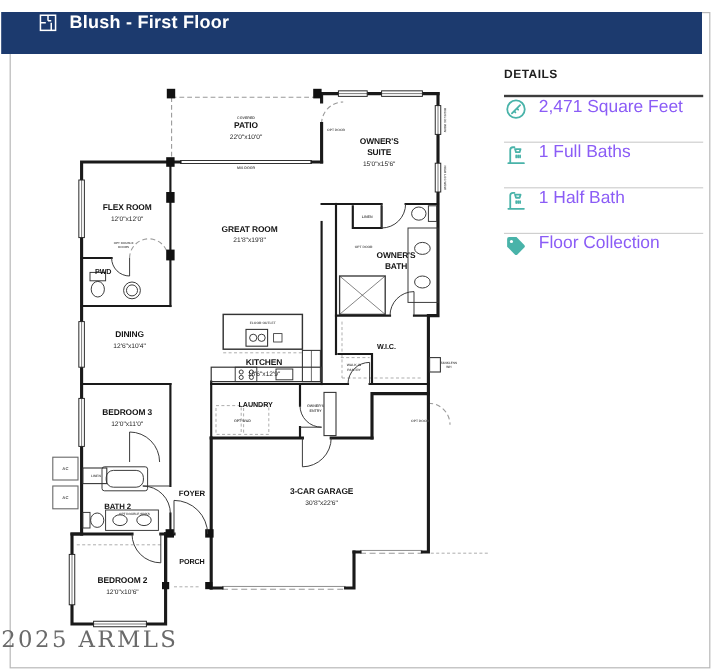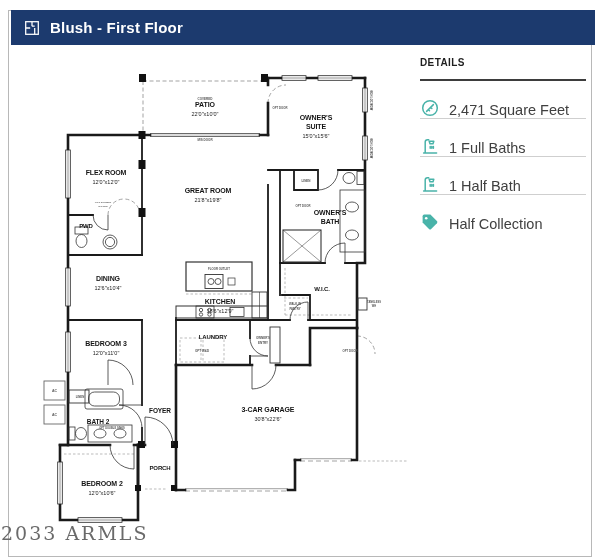--- a/index.html
+++ b/index.html
@@ -1,29 +1,29 @@
 <!DOCTYPE html>
 <html><head>
 <meta charset="utf-8">
 <style>
   html,body{margin:0;padding:0}
   body{width:600px;height:558px;position:relative;background:#fff;
        font-family:"Liberation Sans",sans-serif;overflow:hidden;
        --navy:#1c3a6e; --accent:#49b3a9;}
   .frame{position:absolute;left:8px;top:10px;width:584px;height:547px;
          border:1px solid #b8b8b8;box-sizing:border-box;background:#fff}
-  .header{position:absolute;left:11px;top:10px;width:584px;height:35px;
-          background:var(--navy);display:flex;align-items:center;gap:9px;
-          padding-left:12px;box-sizing:border-box}
+  .header{position:absolute;left:1px;top:10px;width:584px;height:35px;
+          background:var(--navy);display:flex;align-items:flex-start;gap:9px;
+          padding-left:30px;box-sizing:border-box}
   .header-title{color:#fff;font-size:15px;font-weight:bold;letter-spacing:.2px}
   .details{position:absolute;left:420px;top:57px;width:166px}
   .d-title{margin:0;font-size:10px;font-weight:bold;color:#1f1f1f;
            letter-spacing:.4px;padding-bottom:11px;border-bottom:2px solid #3d3d3d}
-  .d-row{height:37px;display:flex;align-items:flex-end;gap:9px;
-         border-bottom:1px solid #cfcfcf;font-size:14.5px;color:#404040;white-space:nowrap}
+  .d-row{height:37px;display:flex;align-items:flex-start;gap:9px;
+         border-bottom:1px solid #cfcfcf;font-size:14.5px;color:#8b5cf6;white-space:nowrap}
   .d-row:last-child{border-bottom:none}
   .d-icon{width:20px;height:20px;flex:0 0 20px}
   .tealstroke{stroke:var(--accent);fill:none;stroke-width:1.5;
               stroke-linecap:round;stroke-linejoin:round}
   .tealfill{fill:var(--accent);stroke:none}
   .watermark{position:absolute;left:1px;top:522px;font-family:"DejaVu Serif",serif;
              font-size:19px;color:#6a6a6a;letter-spacing:2px}
   #plan{position:absolute;left:0;top:0}
   .rname{font-weight:bold;fill:#141414;text-anchor:middle;letter-spacing:-.1px}
   .rdim{font-weight:normal;fill:#222;text-anchor:middle}
@@ -281,18 +281,18 @@
       <div class="d-row">
         <svg class="d-icon">
           <use href="#icon-bath"></use>
         </svg>
         <span>1 Half Bath</span>
       </div>
       <div class="d-row">
         <svg class="d-icon">
           <use href="#icon-tag"></use>
         </svg>
-        <span>Half Collection</span>
+        <span>Floor Collection</span>
       </div>
     </div>
 </div>
 
-<div class="watermark">2033 ARMLS</div>
+<div class="watermark">2025 ARMLS</div>
 
 </body></html>

